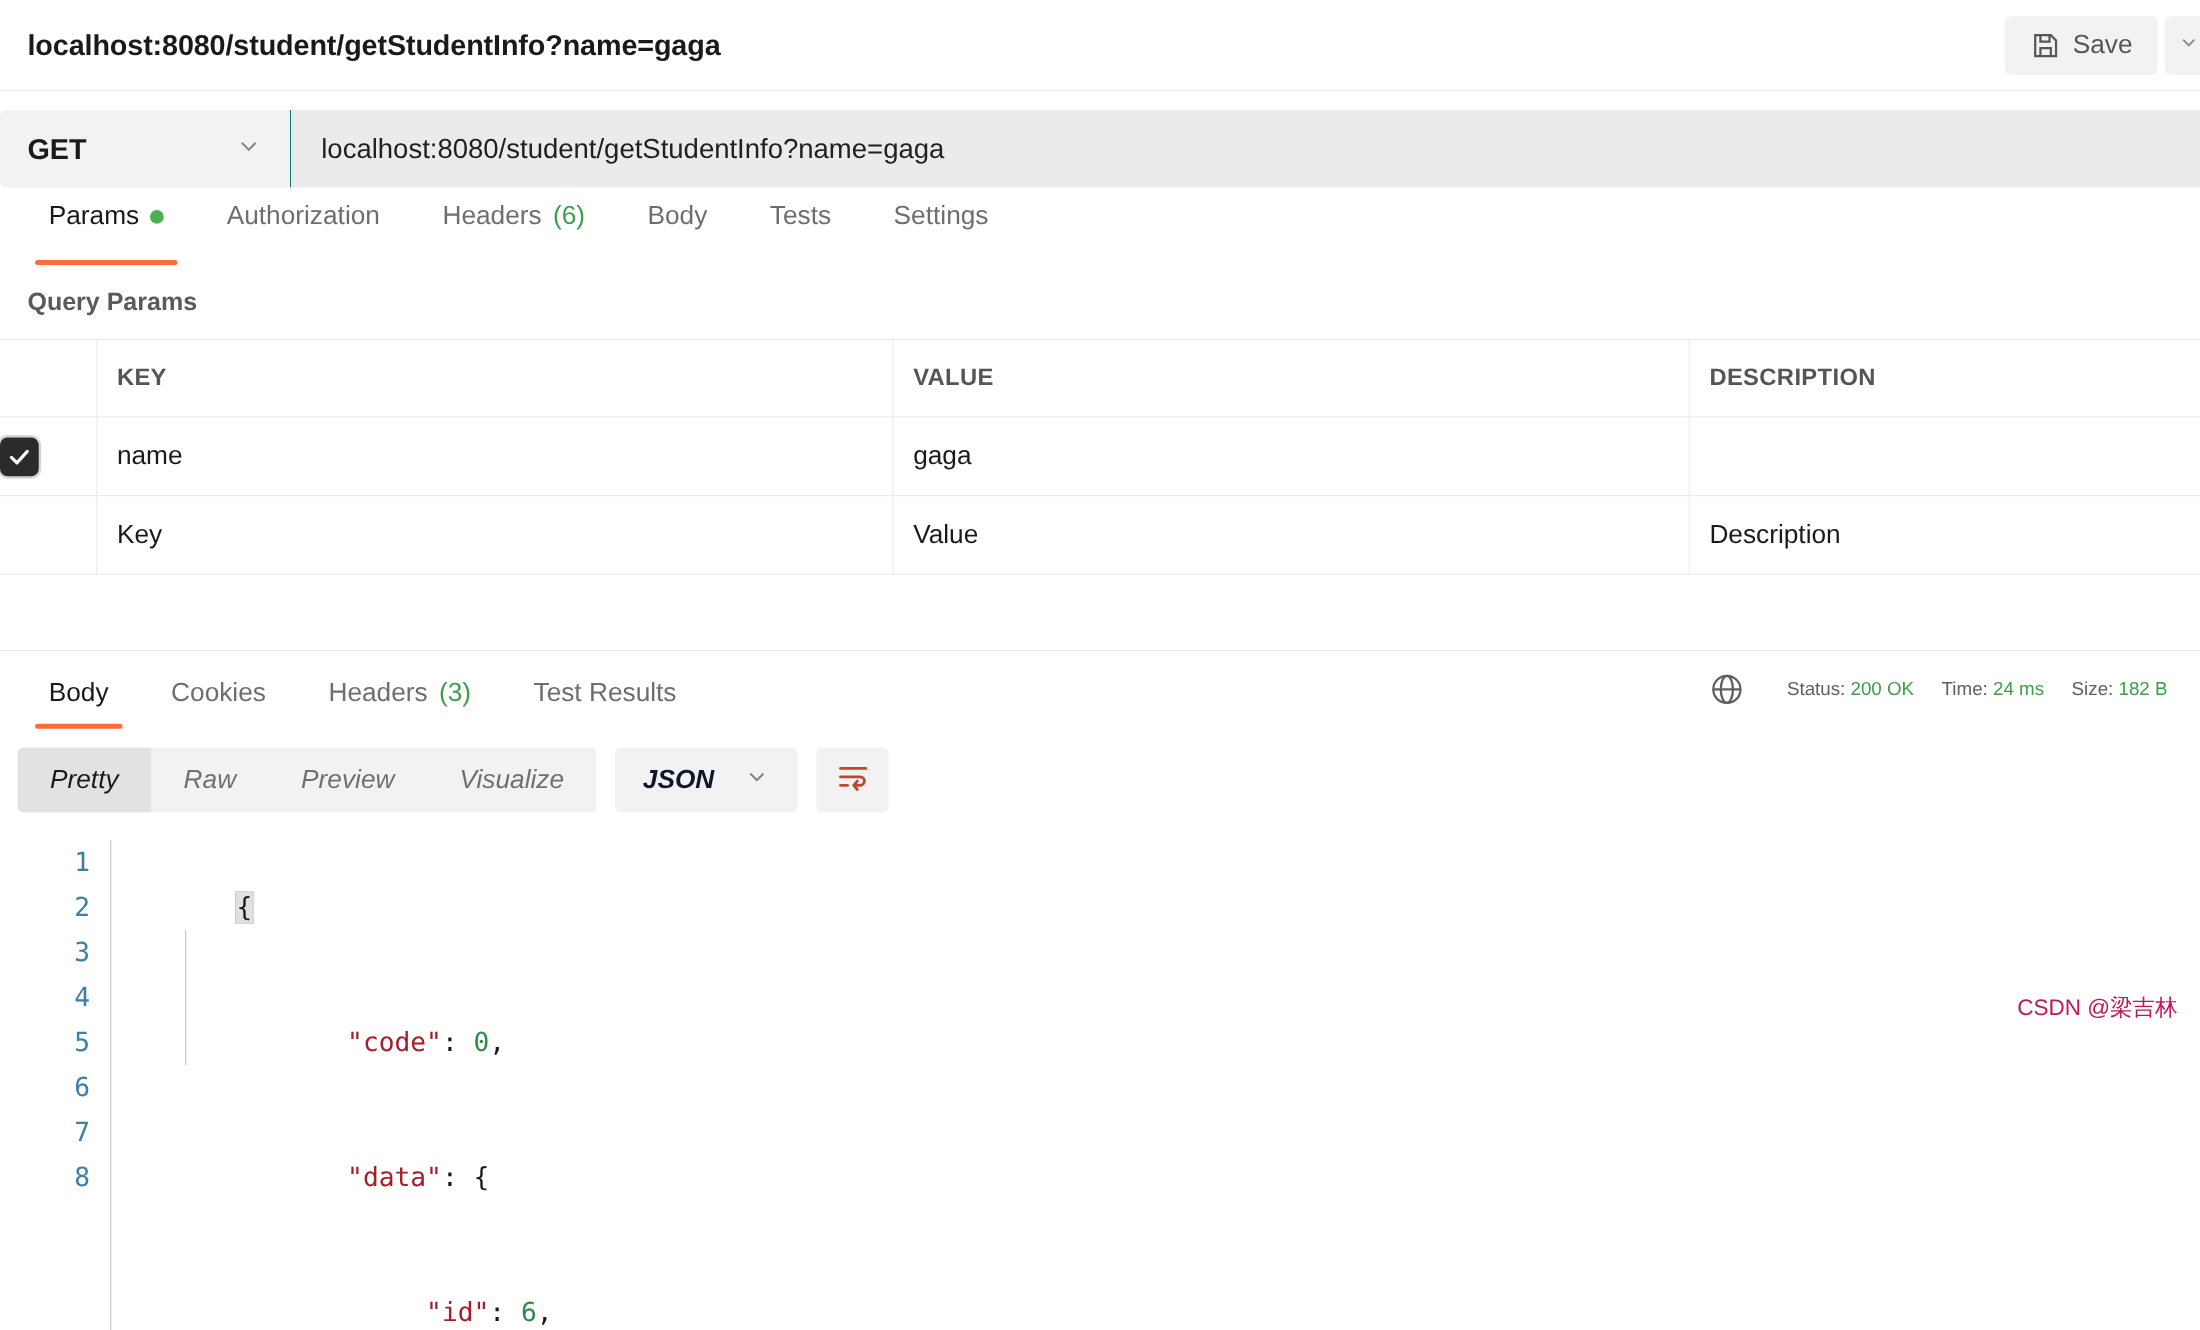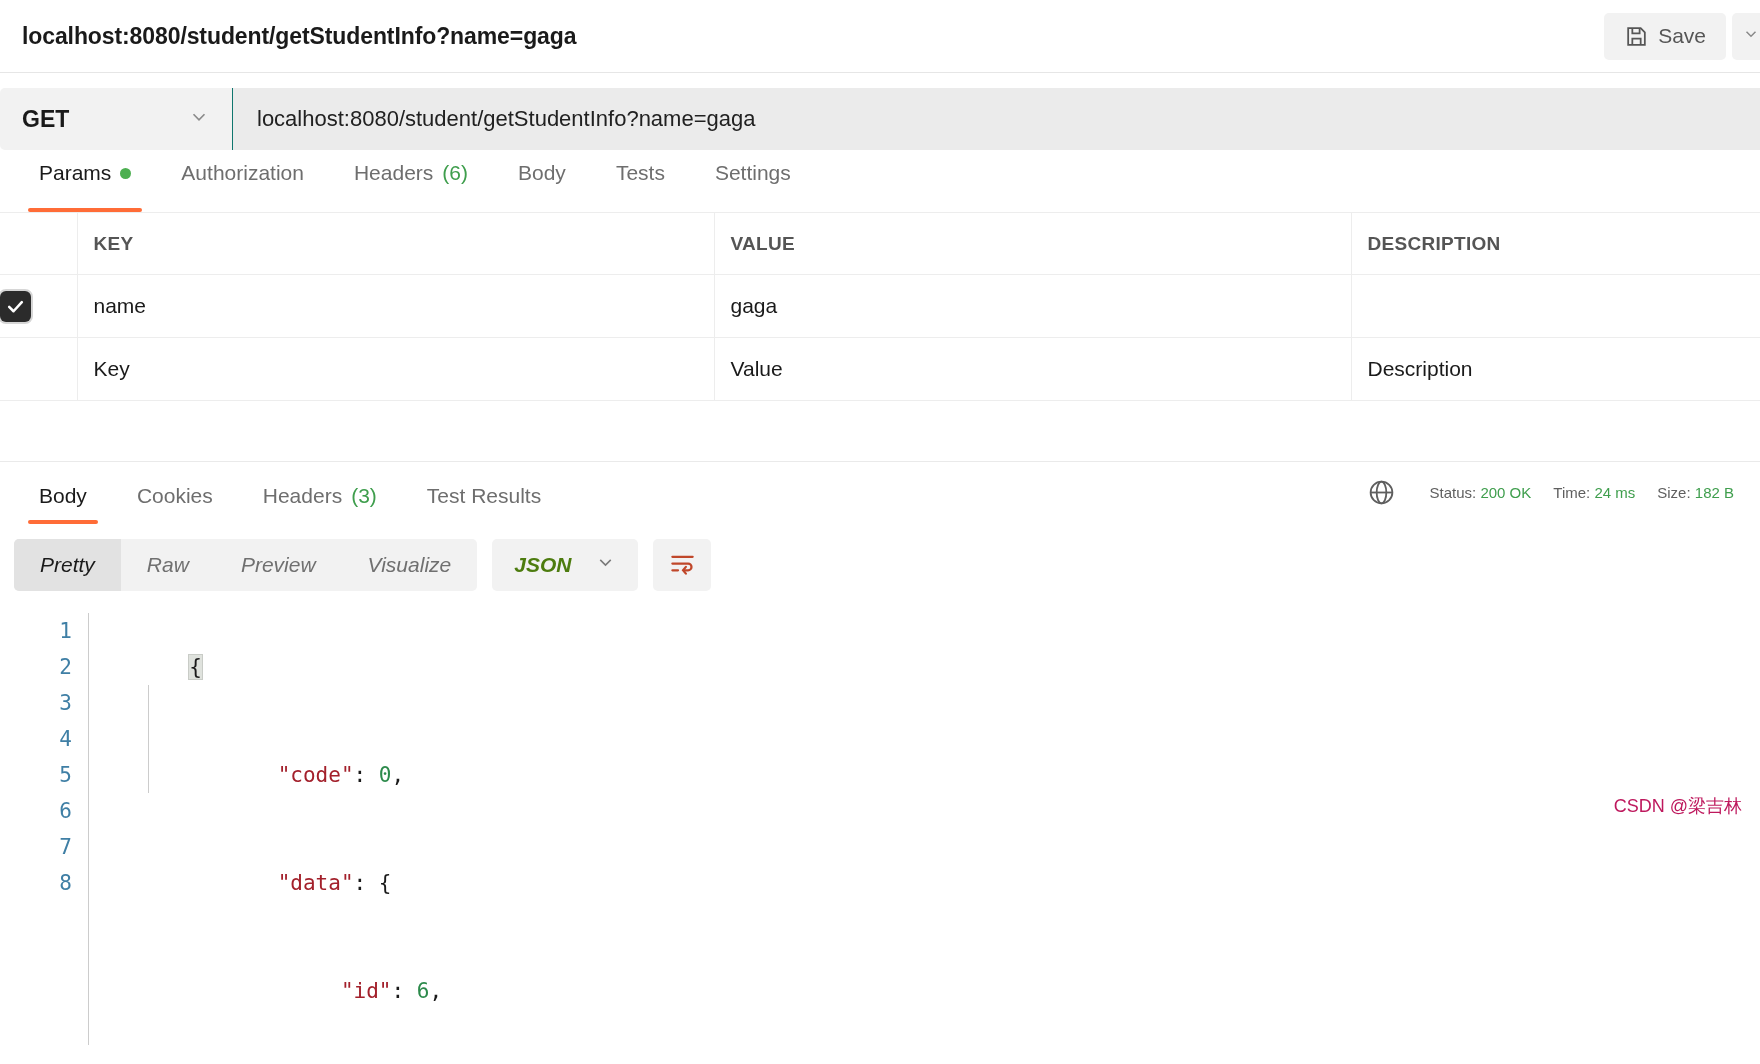--- a/index.html
+++ b/index.html
@@ -148,21 +148,21 @@
   }
   .seg-item {
     display: flex; align-items: center;
     padding: 0 26px; font-size: 21px; color: #707070; cursor: pointer;
   }
   .seg-item.active { background: #e2e2e2; color: #1a1a1a; }
   .fmt-box {
     display: flex; align-items: center; gap: 24px;
     background: #f2f2f2; border-radius: 5px;
     height: 52px; padding: 0 22px;
-    font-size: 21px; color: #4d7c0f; cursor: pointer; font-weight: bold;
+    font-size: 21px; color: #0f172a; cursor: pointer; font-weight: bold;
   }
   .fmt-caret { color: #7a7a7a; font-weight: normal; }
   .icon-box {
     width: 58px; height: 52px; background: #f2f2f2; border-radius: 5px;
     display: flex; align-items: center; justify-content: center; cursor: pointer;
   }
 
   
   .code-area {
     display: flex;
@@ -248,20 +248,21 @@
       <span>Body</span>
     </div>
     <div class="rtab">
       <span>Tests</span>
     </div>
     <div class="rtab">
       <span>Settings</span>
     </div>
   </div>
 
+  <div class="qp-title">Query Params</div>
 
   <table class="ptable">
     <colgroup>
       <col class="c-chk">
         <col class="c-key">
         <col class="c-val">
         <col>
     </colgroup>
     <thead>
       <tr>

